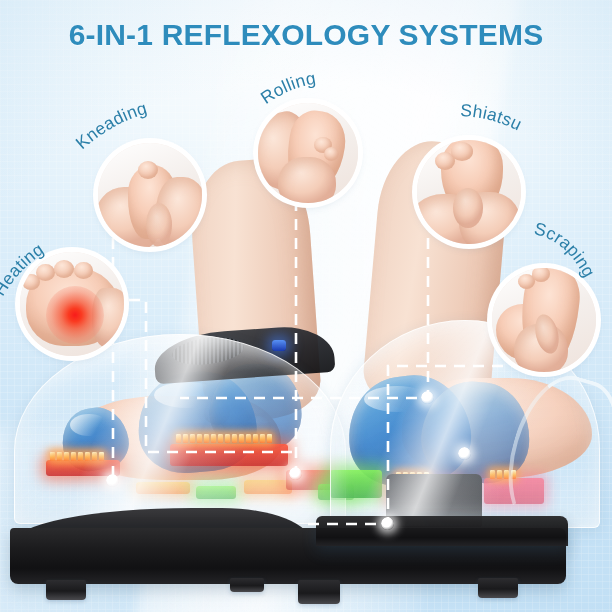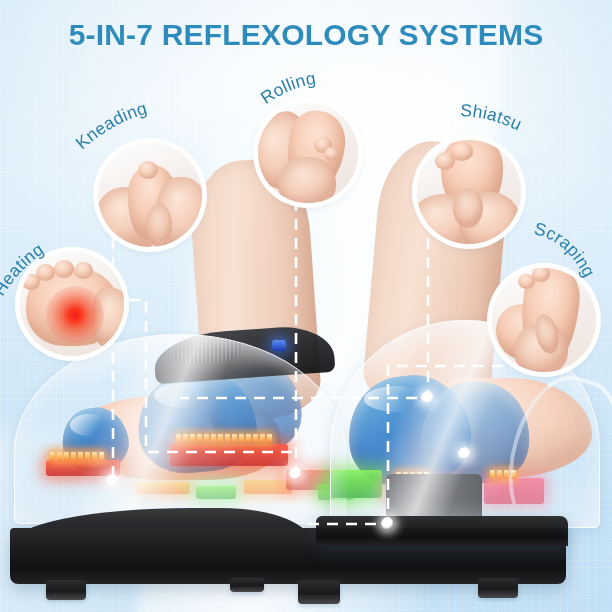--- a/index.html
+++ b/index.html
@@ -236,21 +236,21 @@
 <body>
 
 <div id="stage">
 
   <div class="bg-base"></div>
   <div class="bg-grid"></div>
   <div class="bg-beam"></div>
   <div class="bg-beam2"></div>
   <div class="bg-vig"></div>
 
-  <div class="title" style="color: rgb(46, 140, 188);">5-IN-7 REFLEXOLOGY SYSTEMS</div>
+  <div class="title" style="color: rgb(46, 140, 188);">6-IN-1 REFLEXOLOGY SYSTEMS</div>
 
   <div class="product">
 
     <div class="shadow-under" style="left:10px; top:196px; width:560px; height:58px;"></div>
 
     <div class="leg" style="left:196px; top:-170px; width:118px; height:260px;
                 border-radius:44% 38% 50% 50% / 30% 30% 14% 14%;
                 transform:rotate(-4deg);"></div>
     <div class="leg" style="left:372px; top:-188px; width:128px; height:272px;
                 border-radius:40% 44% 50% 50% / 28% 28% 14% 14%;

